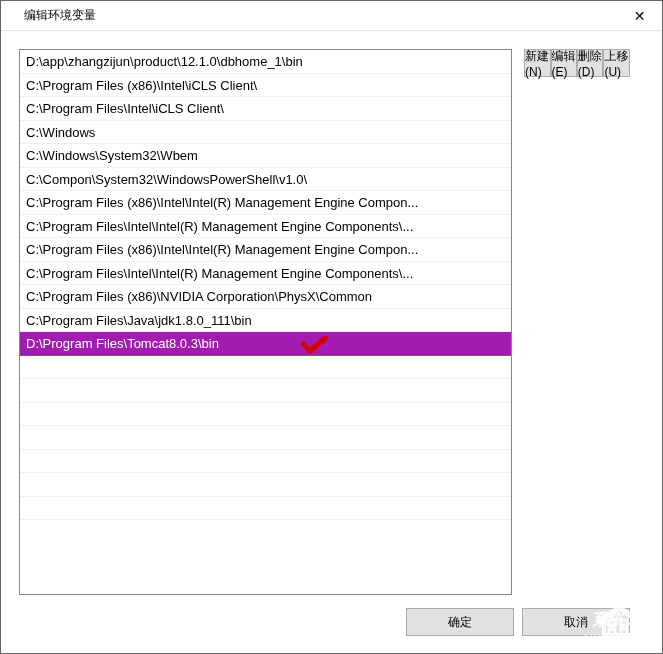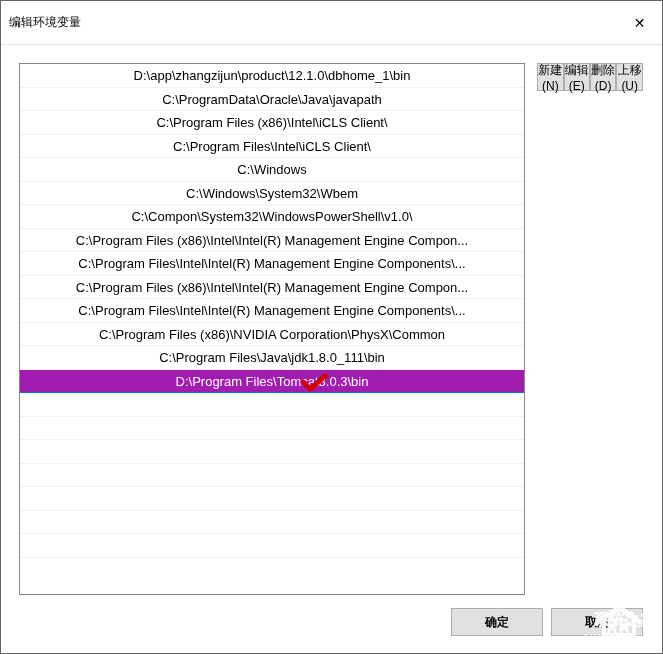--- a/index.html
+++ b/index.html
@@ -8,36 +8,35 @@
     font-family: "Microsoft YaHei", "Segoe UI", Tahoma, sans-serif;
     font-size: 12px;
     background: #fff;
     border: 1px solid #646464;
     display: flex;
     flex-direction: column;
   }
   .titlebar {
     display: flex;
     align-items: center;
-    height: 44px;
+    height: 30px;
     border-bottom: 1px solid #e5e5e5;
-    padding-left: 8px;
+    padding-left: 23px;
   }
   .titlebar .title { flex: 1; font-size: 12px; }
   .close-btn {
     width: 45px; height: 30px;
     display: flex; justify-content: center; align-items: center;
     font-size: 14px; font-family: Arial, sans-serif;
   }
   .content {
     flex: 1;
-    padding: 18px 19px 14px 18px;
+    padding: 18px 32px 14px 18px;
     display: flex;
     flex-direction: column;
-    text-align: center;
   }
   .main-row { flex: 1; display: flex; gap: 12px; }
   .listbox {
     flex: 1;
     border: 1px solid #828790;
     background: #fff;
     overflow: hidden;
     position: relative;
   }
   .list-inner { height: 100%; }
@@ -68,21 +67,21 @@
   .gap-big { height: 38px; }
   .gap-big2 { height: 60px; }
   .footer {
     height: 44px;
     display: flex;
     justify-content: flex-end;
     align-items: center;
     gap: 8px;
     padding-top: 10px;
   }
-  .footer .btn { width: 92px; margin-bottom: 0; font-weight: bold; }
+  .footer .btn { width: 108px; margin-bottom: 0; }
   .checkmark {
     position: absolute;
     left: 280px; top: 4px;
     pointer-events: none;
   }
   .watermark {
     position: absolute;
     right: 4px; bottom: 6px;
     opacity: .95;
   }
@@ -95,21 +94,20 @@
   <div class="close-btn">
     <span>✕</span>
   </div>
 </div>
 
 <div class="content">
   <div class="main-row">
     <div class="listbox">
       <div class="list-inner" id="list-inner">
           <div class="row">D:\app\zhangzijun\product\12.1.0\dbhome_1\bin</div>
-          <div class="row">C:\ProgramData\Oracle\Java\javapath</div>
           <div class="row">C:\Program Files (x86)\Intel\iCLS Client\</div>
           <div class="row">C:\Program Files\Intel\iCLS Client\</div>
           <div class="row">C:\Windows</div>
           <div class="row">C:\Windows\System32\Wbem</div>
           <div class="row">C:\Compon\System32\WindowsPowerShell\v1.0\</div>
           <div class="row">C:\Program Files (x86)\Intel\Intel(R) Management Engine Compon...</div>
           <div class="row">C:\Program Files\Intel\Intel(R) Management Engine Components\...</div>
           <div class="row">C:\Program Files (x86)\Intel\Intel(R) Management Engine Compon...</div>
           <div class="row">C:\Program Files\Intel\Intel(R) Management Engine Components\...</div>
           <div class="row">C:\Program Files (x86)\NVIDIA Corporation\PhysX\Common</div>

